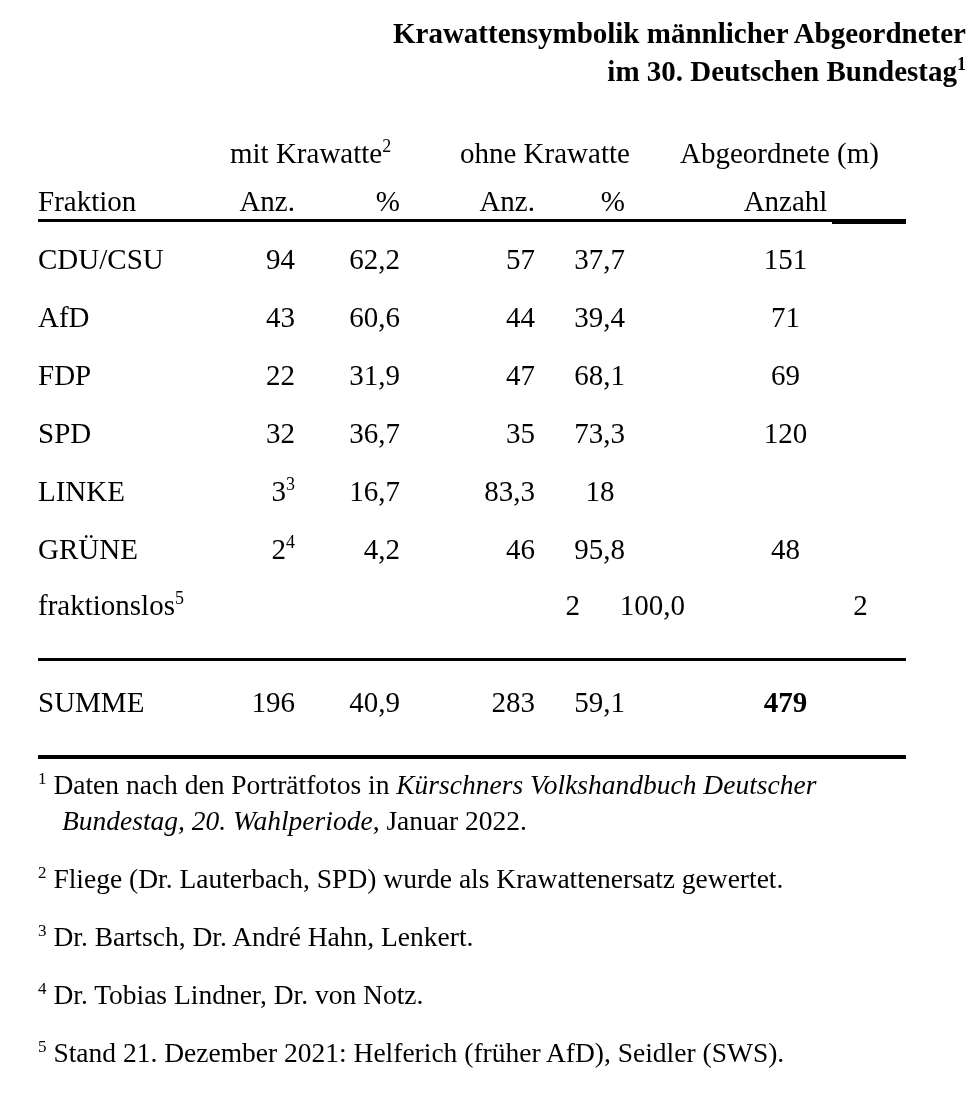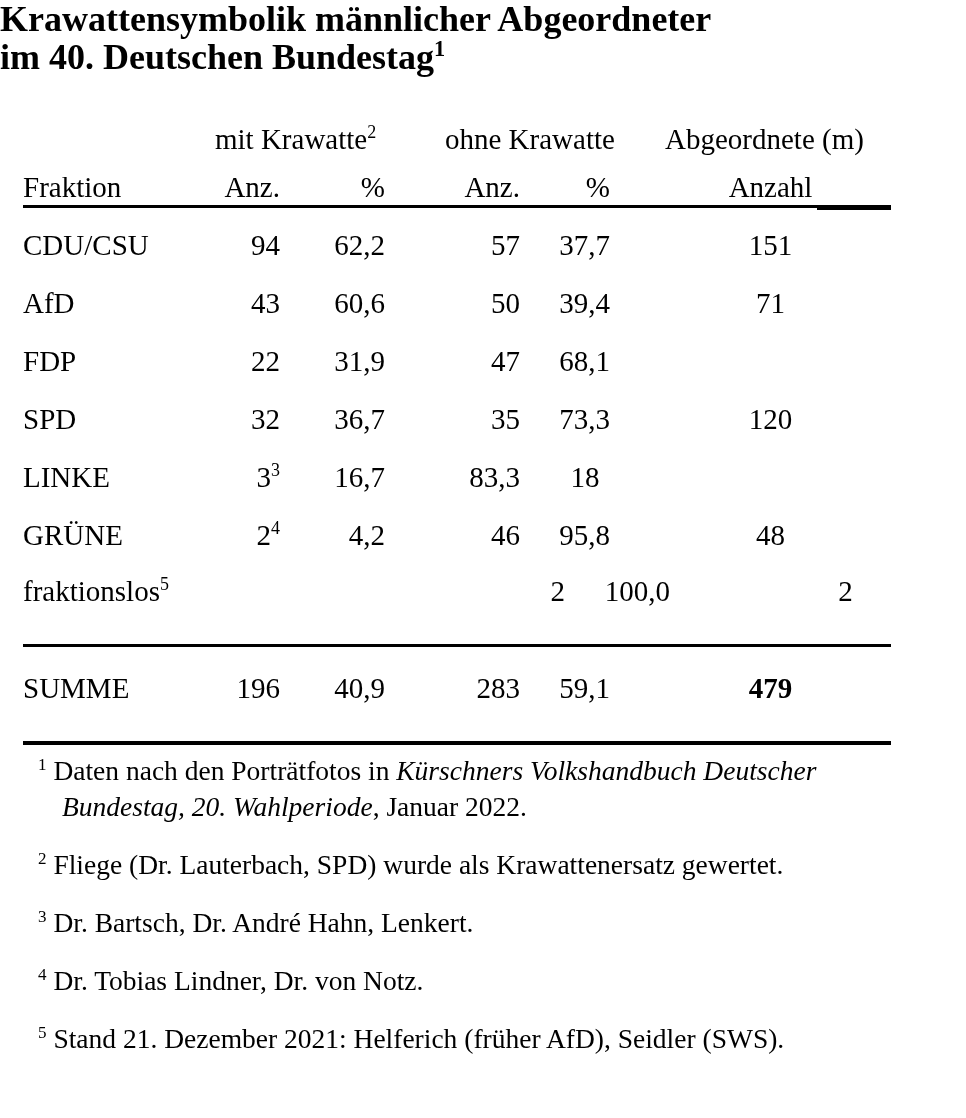--- a/index.html
+++ b/index.html
@@ -15,27 +15,28 @@
     height: 1118px;
     background: #ffffff;
     overflow: hidden;
   }
   sup {
     font-size: 0.62em;
     vertical-align: super;
     line-height: 0;
   }
   .title {
-    text-align: left;
+    padding-top: 14px;
+    text-align: right;
     font-weight: bold;
-    font-size: 36px;
+    font-size: 29px;
     line-height: 38px;
   }
   .table-area {
-    margin-left: 23px;
+    margin-left: 38px;
     width: 868px;
     font-size: 29px;
   }
   
   .group-row {
     position: relative;
     height: 34px;
     margin-top: 46px;
     line-height: 34px;
   }
@@ -103,21 +104,21 @@
   .footnote:first-child { margin-top: 8px; }
   .footnote .it { font-style: italic; }
 </style>
 </head>
 <body>
 
 <div class="page">
 
   <div class="title">
     <div>Krawattensymbolik männlicher Abgeordneter</div>
-    <div><span>im 40. Deutschen Bundestag</span><sup>1</sup></div>
+    <div><span>im 30. Deutschen Bundestag</span><sup>1</sup></div>
   </div>
 
   <div class="table-area">
 
     <div class="group-row">
       <span class="g g-mit"><span>mit Krawatte</span><sup>2</sup></span>
       <span class="g g-abg">Abgeordnete (m)</span>
       <span class="g g-ohne">ohne Krawatte</span>
     </div>
 
@@ -139,31 +140,32 @@
         <span class="c-num">62,2</span>
         <span class="c-num">57</span>
         <span class="c-num">37,7</span>
         <span class="c-anzahl">151</span>
       </div>
 
       <div class="row data-row">
         <span class="c-fraktion"><span>AfD</span><sup></sup></span>
         <span class="c-num"><span>43</span><sup></sup></span>
         <span class="c-num">60,6</span>
-        <span class="c-num">50</span>
+        <span class="c-num">44</span>
         <span class="c-num">39,4</span>
         <span class="c-anzahl">71</span>
       </div>
 
       <div class="row data-row">
         <span class="c-fraktion"><span>FDP</span><sup></sup></span>
         <span class="c-num"><span>22</span><sup></sup></span>
         <span class="c-num">31,9</span>
         <span class="c-num">47</span>
         <span class="c-num">68,1</span>
+        <span class="c-anzahl">69</span>
       </div>
 
       <div class="row data-row">
         <span class="c-fraktion"><span>SPD</span><sup></sup></span>
         <span class="c-num"><span>32</span><sup></sup></span>
         <span class="c-num">36,7</span>
         <span class="c-num">35</span>
         <span class="c-num">73,3</span>
         <span class="c-anzahl">120</span>
       </div>

